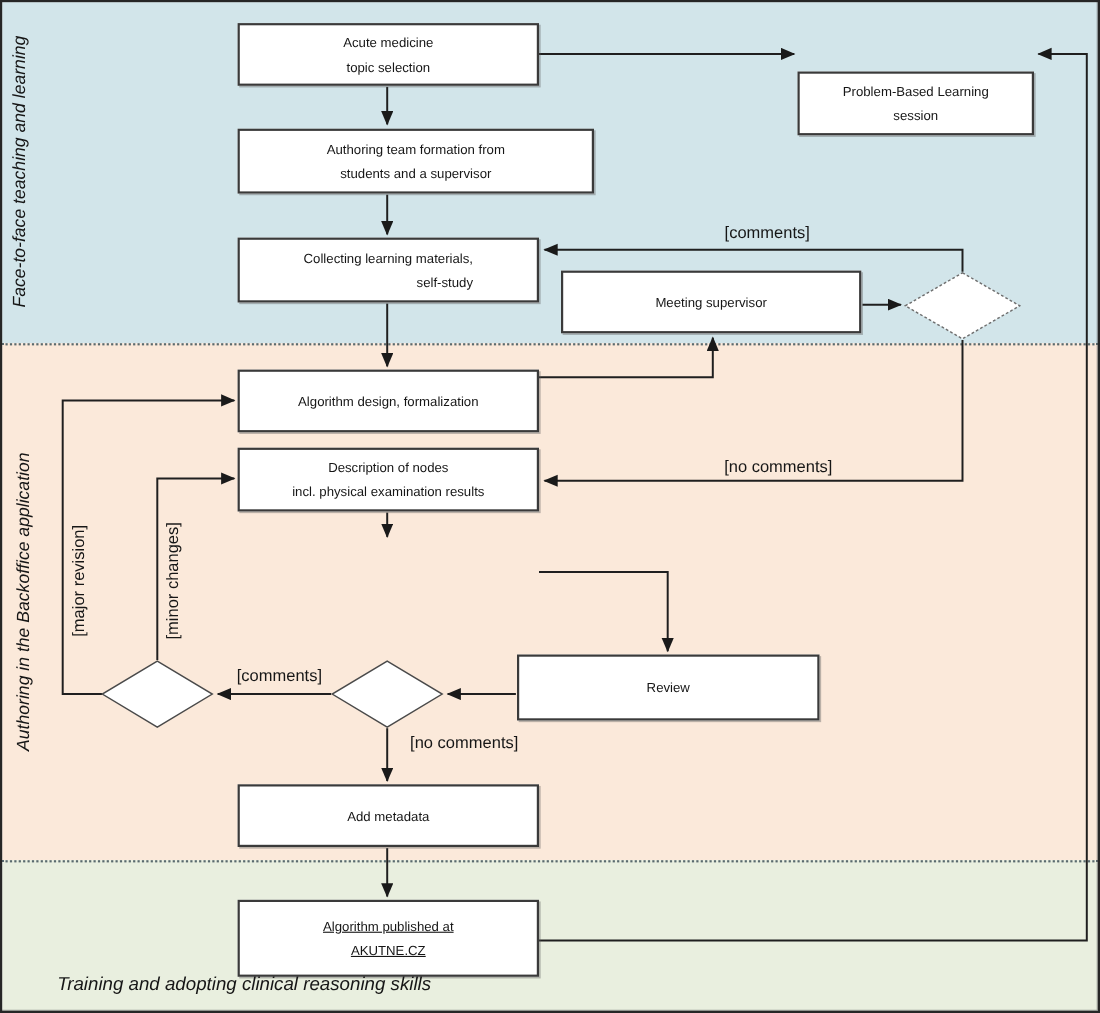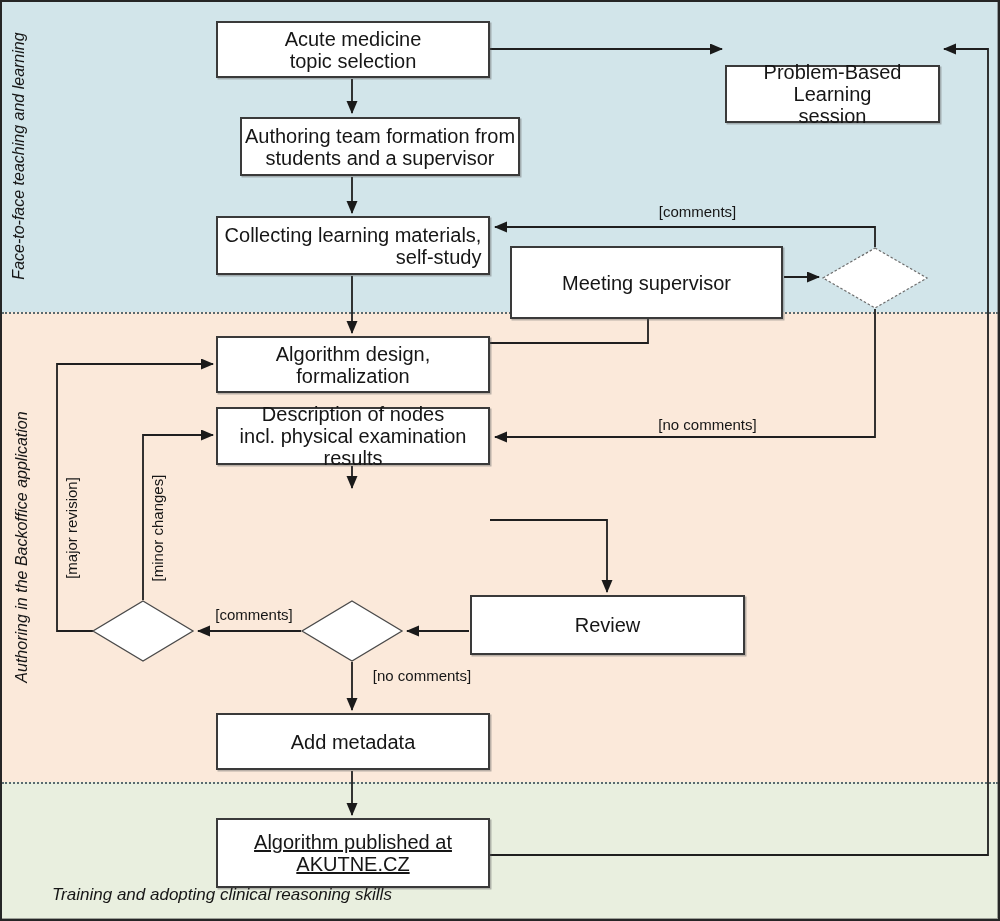--- a/index.html
+++ b/index.html
@@ -13,21 +13,21 @@
   .lane  { position:absolute; left:2px; width:996px; box-sizing:border-box; }
   .lane-1 { top:2px;   height:310px; }
   .lane-2 { top:312px; height:470px; border-top:2px dotted #5a6a6e; }
   .lane-3 { top:782px; height:137px; border-top:2px dotted #5a6a6e; }
 
   svg.edge-layer { position:absolute; left:0; top:0; z-index:1; }
 
   .node {
     position:absolute; background:#ffffff; border:2px solid #3a3a3a; box-sizing:border-box;
     display:flex; align-items:center; justify-content:center;
-    text-align:center; font-size:20px; line-height:22px; white-space:pre-line;
+    text-align:center; font-size:12px; line-height:22px; white-space:pre-line;
     z-index:2; box-shadow:1.5px 1.5px 0 rgba(90,90,90,.4);
   }
 
   .elabel { position:absolute; font-size:15px; line-height:18px; text-align:center; z-index:2; }
   .rot    { transform:rotate(-90deg); }
   .lane-label {
     position:absolute; font-size:16px; line-height:22px; font-style:italic;
     text-align:center; z-index:2; white-space:nowrap;
   }
   .lane-label-bottom { font-size:17px; text-align:left; }
@@ -70,25 +70,25 @@
       <polygon points="875,248 927,278 875,308 823,278" stroke-dasharray="2.5,2"></polygon>
       <polygon points="352,601 402,631 352,661 302,631" stroke="#4a4a4a"></polygon>
       <polygon points="143,601 193,631 143,661 93,631" stroke="#4a4a4a"></polygon>
     </g>
   </svg>
 
   <div class="node" style="left:216px; top:21px;  width:274px; height:57px;">Acute medicine
 topic selection</div>
   <div class="node" style="left:725px; top:20px;  width:215px; height:58px;margin-top:45px;">Problem-Based Learning
 session</div>
-  <div class="node" style="left:216px; top:117px; width:280px; height:59px;margin-left:24px;">Authoring team formation from
+  <div class="node" style="left:216px; top:117px; width:324px; height:59px;">Authoring team formation from
 students and a supervisor</div>
   <div class="node" style="left:216px; top:216px; width:274px; height:59px;text-align:right;">Collecting learning materials,
 self-study</div>
-  <div class="node" style="left:510px; top:246px; width:273px; height:73px;">Meeting supervisor</div>
+  <div class="node" style="left:510px; top:246px; width:273px; height:57px;">Meeting supervisor</div>
   <div class="node" style="left:216px; top:336px; width:274px; height:57px;">Algorithm design, formalization</div>
   <div class="node" style="left:216px; top:407px; width:274px; height:58px;">Description of nodes
 incl. physical examination results</div>
   <div class="node" style="left:470px; top:595px; width:275px; height:60px;text-align:center;">Review</div>
   <div class="node" style="left:216px; top:713px; width:274px; height:57px;">Add metadata</div>
   <div class="node" style="left:216px; top:818px; width:274px; height:70px;text-decoration:underline;">Algorithm published at
 AKUTNE.CZ</div>
 
   <div class="elabel" style="left:645px; top:203px; width:105px;">[comments]</div>
   <div class="elabel" style="left:645px; top:416px; width:125px;">[no comments]</div>

